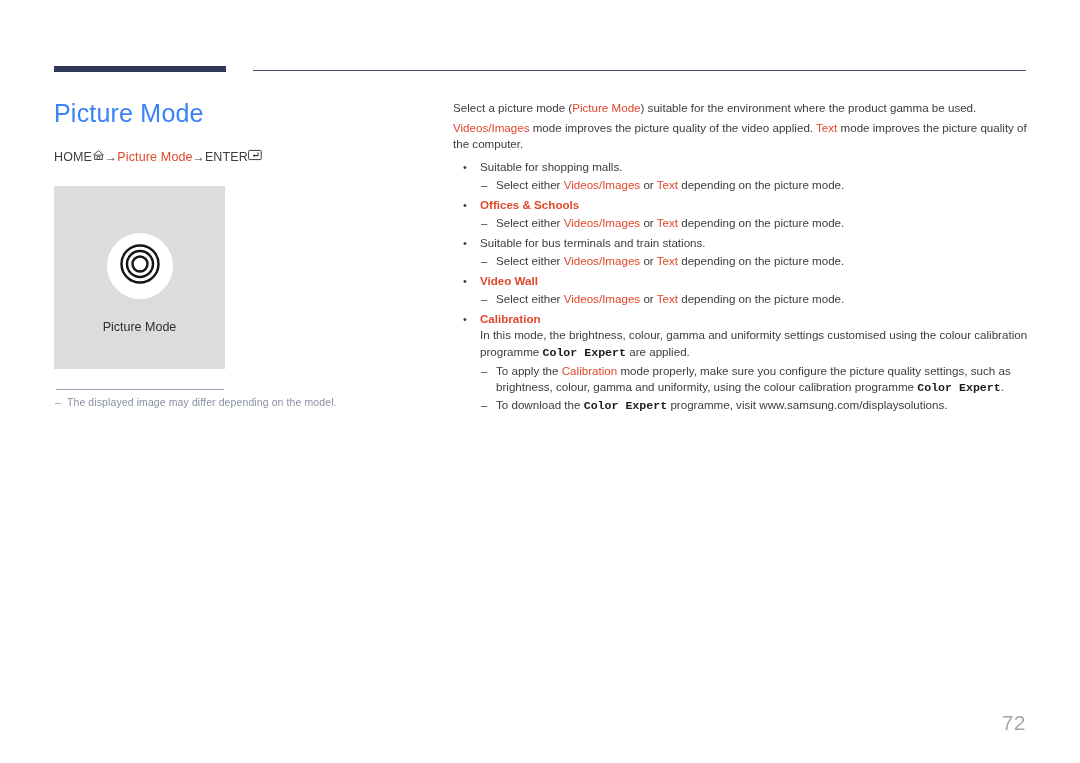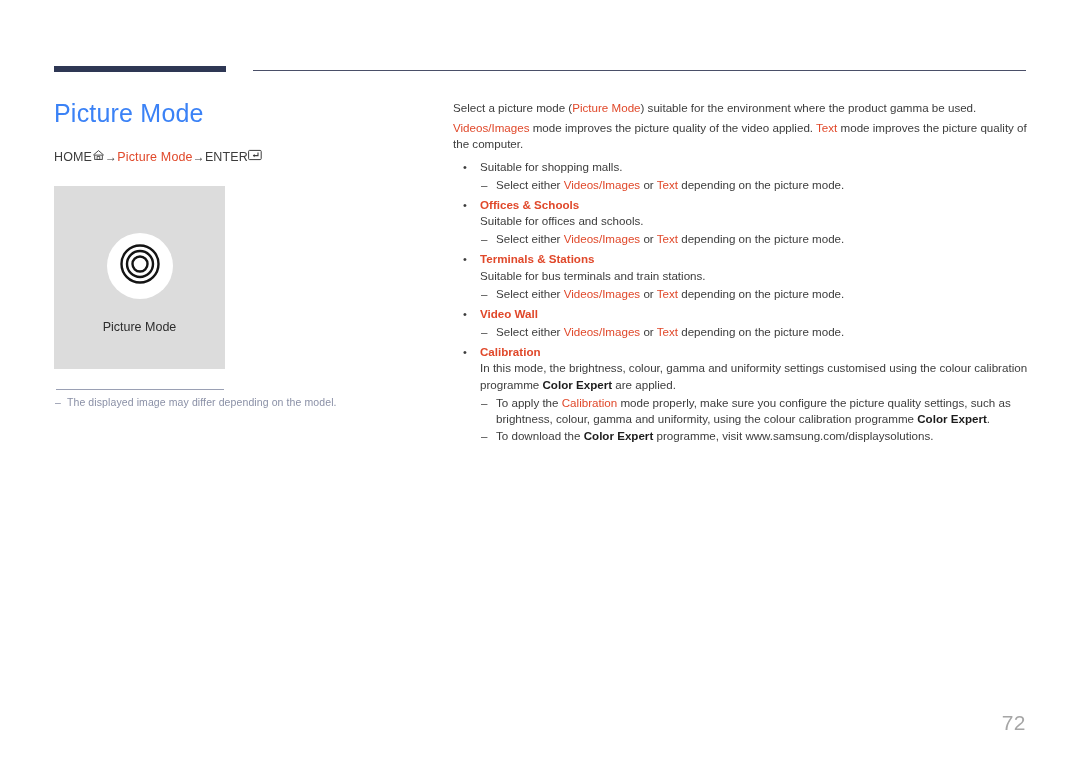--- a/index.html
+++ b/index.html
@@ -117,21 +117,21 @@
     position: absolute;
     left: 453px; top: 100px;
     width: 575px;
     font-size: 11.6px;
     line-height: 16.2px;
     color: #3c3c3c;
   }
   #right-col p { margin: 0; }
   .intro-para { margin-bottom: 4px !important; }
   .accent { color: #e0482a; }
-  .bold { font-weight: bold; color: #1c1c1c; }
+  .bold { font-weight: bold; color: #1c1c1c; font-family: Liberation Mono, monospace; }
 
   ul.bullets {
     list-style: none;
     margin: 6px 0 0 0;
     padding: 0;
   }
   li.bullet-item {
     position: relative;
     padding-left: 27px;
     margin-bottom: 4.5px;
@@ -247,31 +247,29 @@
       <ul class="subdashes">
         <li class="subdash-item">
           <span class="dash-mark">–</span><span>Select either </span><span class="accent">Videos/Images</span><span> or </span><span class="accent">Text</span><span> depending on the picture mode.</span>
         </li>
       </ul>
     </li>
 
     <li class="bullet-item">
       <span class="bullet-dot">•</span>
       <div class="bullet-heading">Offices &amp; Schools</div>
-      <div class="bullet-desc">Suitable for offices and schools.</div>
       <ul class="subdashes">
         <li class="subdash-item">
           <span class="dash-mark">–</span><span>Select either </span><span class="accent">Videos/Images</span><span> or </span><span class="accent">Text</span><span> depending on the picture mode.</span>
         </li>
       </ul>
     </li>
 
     <li class="bullet-item">
       <span class="bullet-dot">•</span>
-      <div class="bullet-heading">Terminals &amp; Stations</div>
       <div class="bullet-desc">Suitable for bus terminals and train stations.</div>
       <ul class="subdashes">
         <li class="subdash-item">
           <span class="dash-mark">–</span><span>Select either </span><span class="accent">Videos/Images</span><span> or </span><span class="accent">Text</span><span> depending on the picture mode.</span>
         </li>
       </ul>
     </li>
 
     <li class="bullet-item">
       <span class="bullet-dot">•</span>

